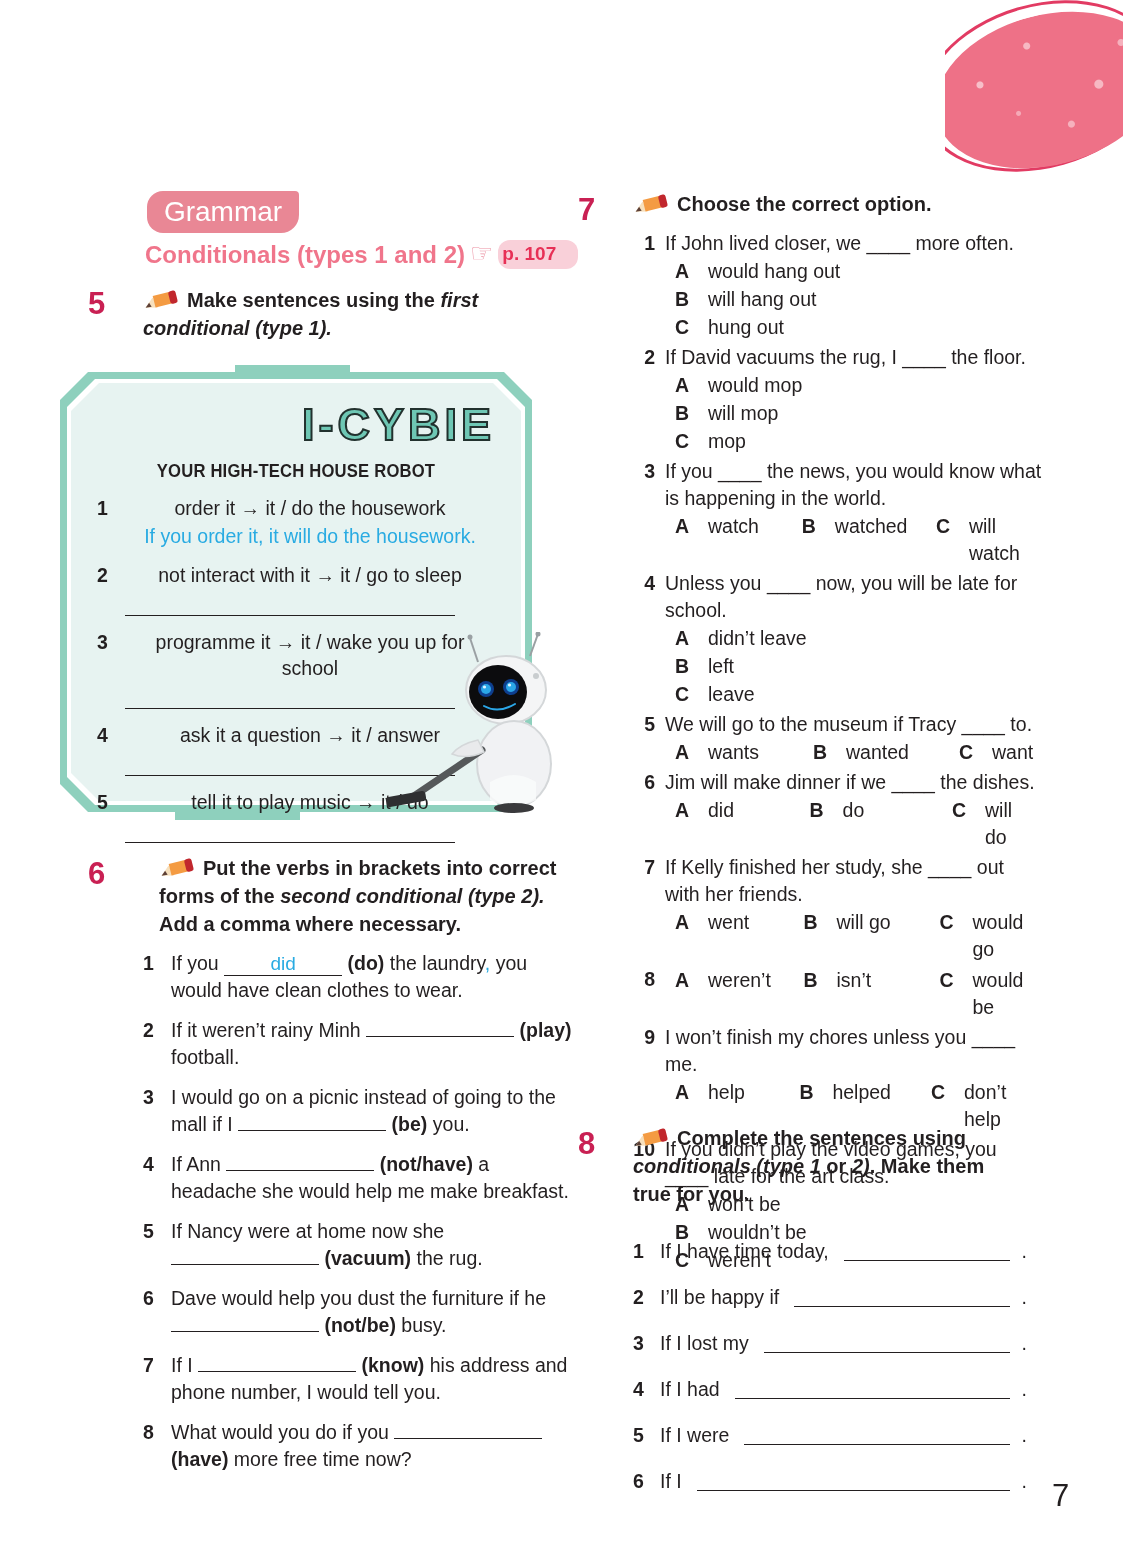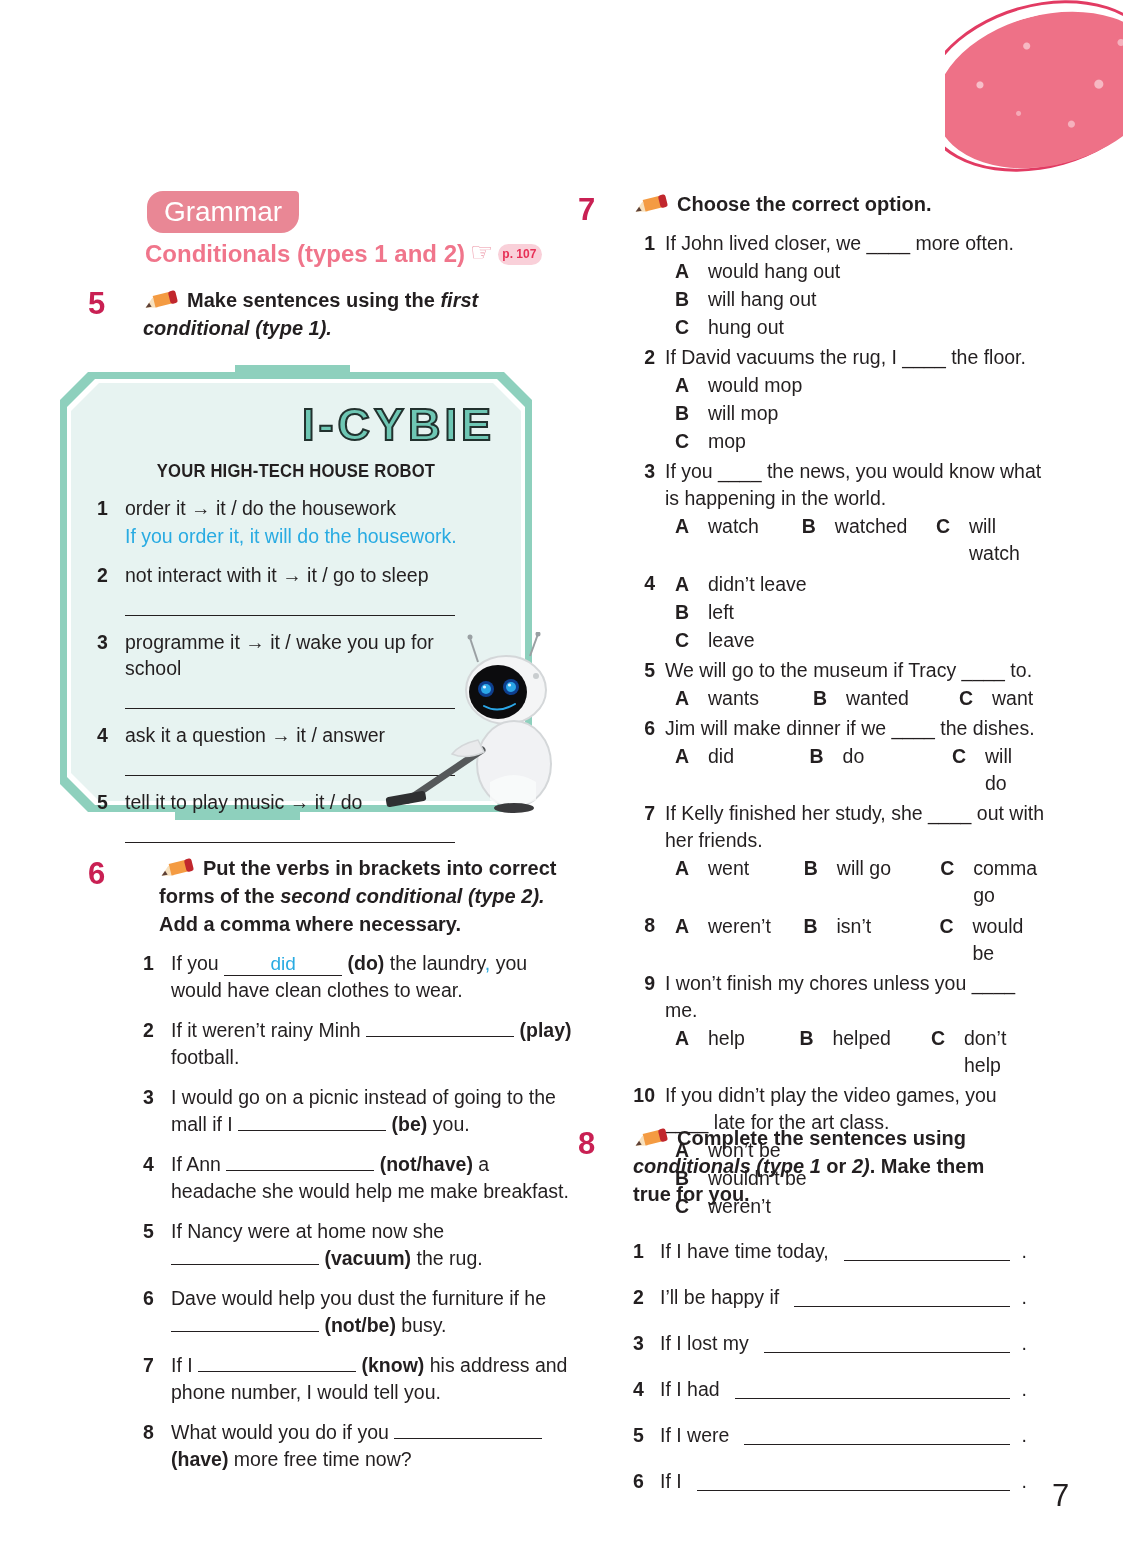--- a/index.html
+++ b/index.html
@@ -19,21 +19,21 @@
                radial-gradient(circle 3px at 56% 76%, rgba(255,255,255,.45) 0 3px, transparent 4px),
                radial-gradient(circle 3px at 86% 32%, rgba(255,255,255,.45) 0 3px, transparent 4px),
                radial-gradient(circle 2px at 35% 60%, rgba(255,255,255,.4) 0 2px, transparent 3px);}
 
   .grammar-badge{position:absolute;left:147px;top:191px;width:152px;height:42px;background:#e98795;
                  color:#fff;font-size:28px;line-height:42px;text-align:center;
                  border-radius:16px 4px 18px 16px;}
   .title-row{position:absolute;left:145px;top:240px;display:flex;align-items:center;gap:5px;}
   .page-title{color:#f0758b;font-weight:700;font-size:24px;white-space:nowrap;}
   .hand-icon{color:#ec93a4;font-size:26px;line-height:20px;transform:translateY(-2px);}
-  .ref-badge{background:#f9d0d9;color:#e73056;font-weight:700;font-size:12px;padding:3px 6px 4px 4px;
+  .ref-badge{background:#f9d0d9;color:#e73056;font-weight:700;font-size:19px;padding:3px 22px 4px 4px;
              border-radius:12px;}
 
   .exnum{position:absolute;font-size:31px;font-weight:700;color:#c92053;}
   .head{position:absolute;font-weight:700;font-size:20px;line-height:28px;}
   .head i{font-style:italic;}
   .pencil{display:inline-block;vertical-align:-4px;margin-right:7px;}
 
   
   .cybie{position:absolute;left:60px;top:372px;width:472px;height:440px;}
   .cybie .f1,.cybie .f2,.cybie .f3{position:absolute;
@@ -44,21 +44,21 @@
   .cybie .f3{inset:11px;background:#e7f3f1;}
   .tab-t{position:absolute;top:-7px;left:175px;width:115px;height:10px;background:#8ed0bd;}
   .tab-b{position:absolute;bottom:-8px;left:115px;width:125px;height:11px;background:#8ed0bd;}
   .cybie-content{position:absolute;inset:11px;padding:12px 26px 0 26px;}
   .box-title{text-align:right;font-size:45px;font-weight:700;letter-spacing:4px;color:#6ec7b4;
              -webkit-text-stroke:2px #22312e;margin-top:4px;}
   .box-subtitle{text-align:center;font-size:17.5px;font-weight:700;letter-spacing:.2px;margin-top:10px;
                 transform:scaleX(.95);}
   .bitem{display:flex;gap:13px;font-size:19.5px;line-height:26px;margin-top:13px;}
   .bnum{font-weight:700;min-width:15px;}
-  .bbody{flex:1;}
+  .bbody{flex:1;text-align:center;}
   .banswer{color:#29abe2;margin-top:2px;}
   .bline{border-bottom:1.7px solid #231f20;height:27px;margin-right:40px;}
 
   .robot{position:absolute;left:378px;top:632px;z-index:6;}
 
   
   .list{position:absolute;font-size:19.5px;line-height:27px;}
   .item{display:flex;gap:12px;margin-bottom:13px;}
   .inum{font-weight:700;min-width:16px;}
   .ibody{flex:1;}
@@ -345,20 +345,21 @@
               <span class="ok">C</span>
               <span>will watch</span>
             </div>
         </div>
       </div>
     </div>
 
     <div class="q">
       <span class="qnum">4</span>
       <div class="qbody">
+        <div>Unless you ____ now, you will be late for school.</div>
         <div class="opts" data-layout="stacked">
           <div class="opt">
               <span class="ok">A</span>
               <span>didn’t leave</span>
             </div>
           <div class="opt">
               <span class="ok">B</span>
               <span>left</span>
             </div>
           <div class="opt">
@@ -419,21 +420,21 @@
           <div class="opt">
               <span class="ok">A</span>
               <span>went</span>
             </div>
           <div class="opt">
               <span class="ok">B</span>
               <span>will go</span>
             </div>
           <div class="opt">
               <span class="ok">C</span>
-              <span>comma go</span>
+              <span>would go</span>
             </div>
         </div>
       </div>
     </div>
 
     <div class="q">
       <span class="qnum">8</span>
       <div class="qbody">
         <div class="opts" data-layout="inline">
           <div class="opt">

